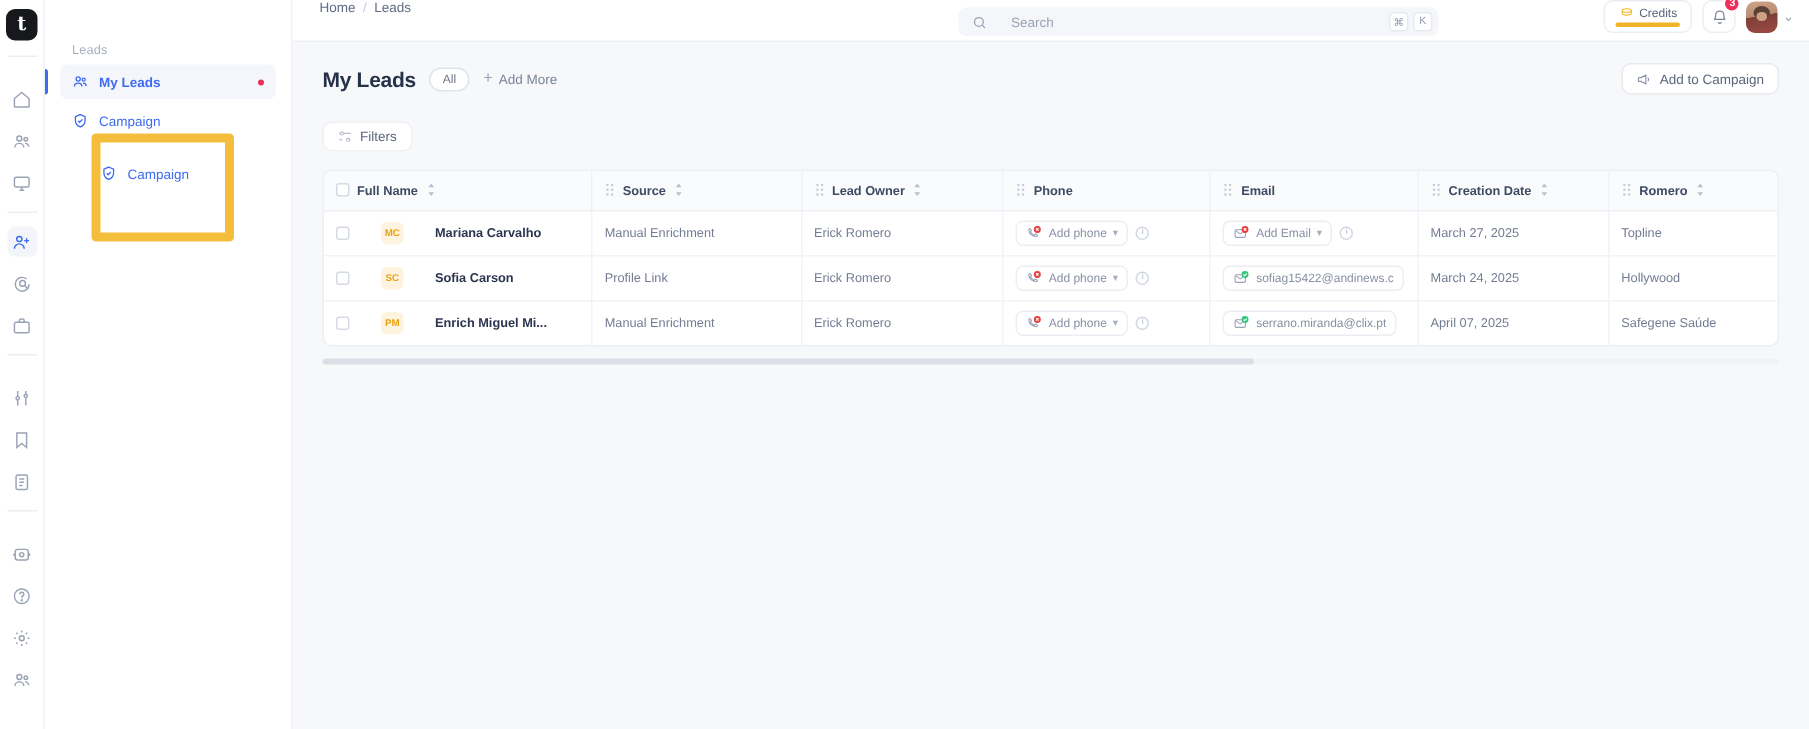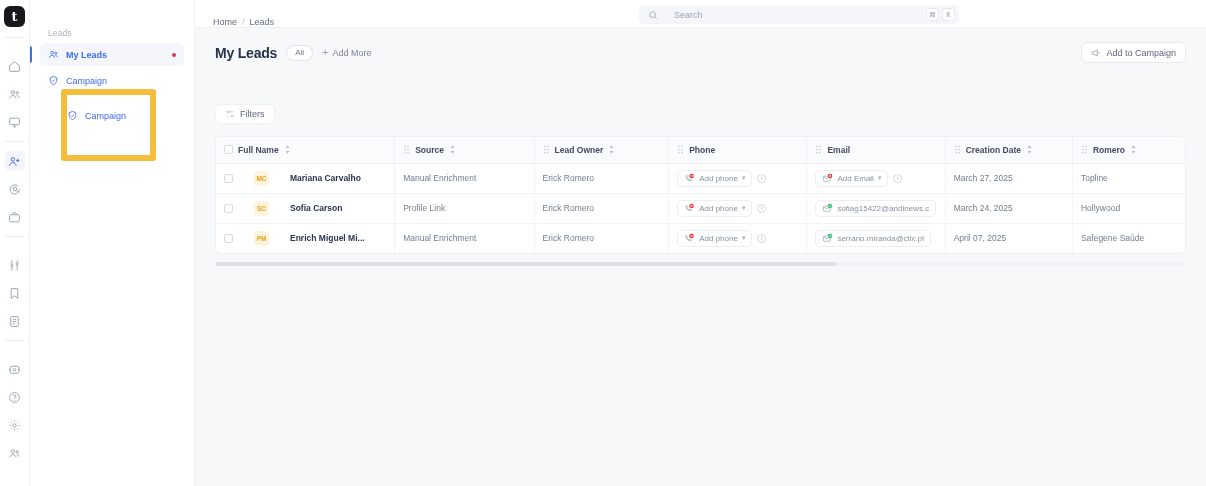--- a/index.html
+++ b/index.html
@@ -84,21 +84,21 @@
     font-size: 9px; color: #3e6bf0; z-index: 41;
   }
   .hl-inner-item svg { width: 11px; height: 11px; }
 
   
   .main { flex: 1; display: flex; flex-direction: column; min-width: 0; }
 
   .topbar {
     height: 28px; flex: 0 0 28px;
     border-bottom: 1px solid #eef0f4;
-    display: flex; align-items: flex-end;
+    display: flex; align-items: flex-start;
     padding: 0 10px 0 0;
     background: #fff;
     position: relative;
   }
   .breadcrumb { display: flex; align-items: center; gap: 5px; font-size: 9px; color: #616b85; padding-left: 18px; }
   .breadcrumb .sep { color: #c3c9d6; }
   .breadcrumb .crumb-last { color: #616b85; }
 
   .search {
     position: absolute; left: 444px; top: 5px;
@@ -173,21 +173,21 @@
     height: 21px; border: 1px solid #e8eaf0; background: #fff; border-radius: 6px;
     display: inline-flex; align-items: center; gap: 5px;
     padding: 0 9px; font-size: 9px; color: #5d667d;
   }
   .btn-outline svg { width: 10px; height: 10px; color: #8a93a8; }
 
   .toolbar { display: flex; align-items: center; margin-bottom: 12px; }
   .filters-btn {
     height: 20px; background: #fff; border-radius: 6px; border:1px solid #f0f1f5;
     display: inline-flex; align-items: center; gap: 5px; padding: 0 9px;
-    font-size: 9px; color: #5d667d; margin-top: 23px;
+    font-size: 9px; color: #5d667d;
   }
   .filters-btn svg { width: 10px; height: 10px; color:#b6bdcc; }
   .toolbar-right { margin-left: auto; display: flex; align-items: center; gap: 8px; }
   .toggle-wrap { display: flex; align-items: center; gap: 6px; }
   .toggle {
     width: 22px; height: 11px; border-radius: 7px; background: #e4e7ee; position: relative;
   }
   .toggle::after {
     content:""; position:absolute; left:1.5px; top:1.5px; width:8px; height:8px;
     border-radius:50%; background:#fff;
@@ -416,20 +416,45 @@
             <circle cx="11" cy="11" r="7"></circle>
             <path d="M16.5 16.5 21 21"></path>
           </svg>
         <span>Search</span>
         <span class="kbd-wrap">
           <span class="kbd">⌘</span>
           <span class="kbd">K</span>
         </span>
       </div>
 
+      <div class="topright">
+        <div class="credits-btn">
+          <div class="credits-row">
+            <svg viewBox="0 0 24 24" fill="none" stroke="#f0b429" stroke-width="2">
+                <ellipse cx="12" cy="8" rx="8" ry="3.2"></ellipse>
+                <path d="M4 8v5c0 1.8 3.6 3.2 8 3.2s8-1.4 8-3.2V8"></path>
+              </svg>
+            <span>Credits</span>
+          </div>
+          <div class="credits-bar"></div>
+        </div>
+
+        <div class="bell-btn">
+          <svg viewBox="0 0 24 24" fill="none" stroke="currentColor" stroke-width="1.8">
+              <path d="M6 9a6 6 0 0 1 12 0c0 5 2 6 2 6H4s2-1 2-6z"></path>
+              <path d="M10 19a2 2 0 0 0 4 0"></path>
+            </svg>
+          <span class="bell-badge">3</span>
+        </div>
+
+        <div class="avatar-wrap">
+          <div class="avatar"></div>
+          <span class="chev">⌄</span>
+        </div>
+      </div>
     </div>
 
     <div class="content">
 
       <div class="page-head">
         <div class="page-title">My Leads</div>
         <div class="pill-all">All</div>
         <div class="add-more">
           <span class="plus">+</span>
           <span>Add More</span>

